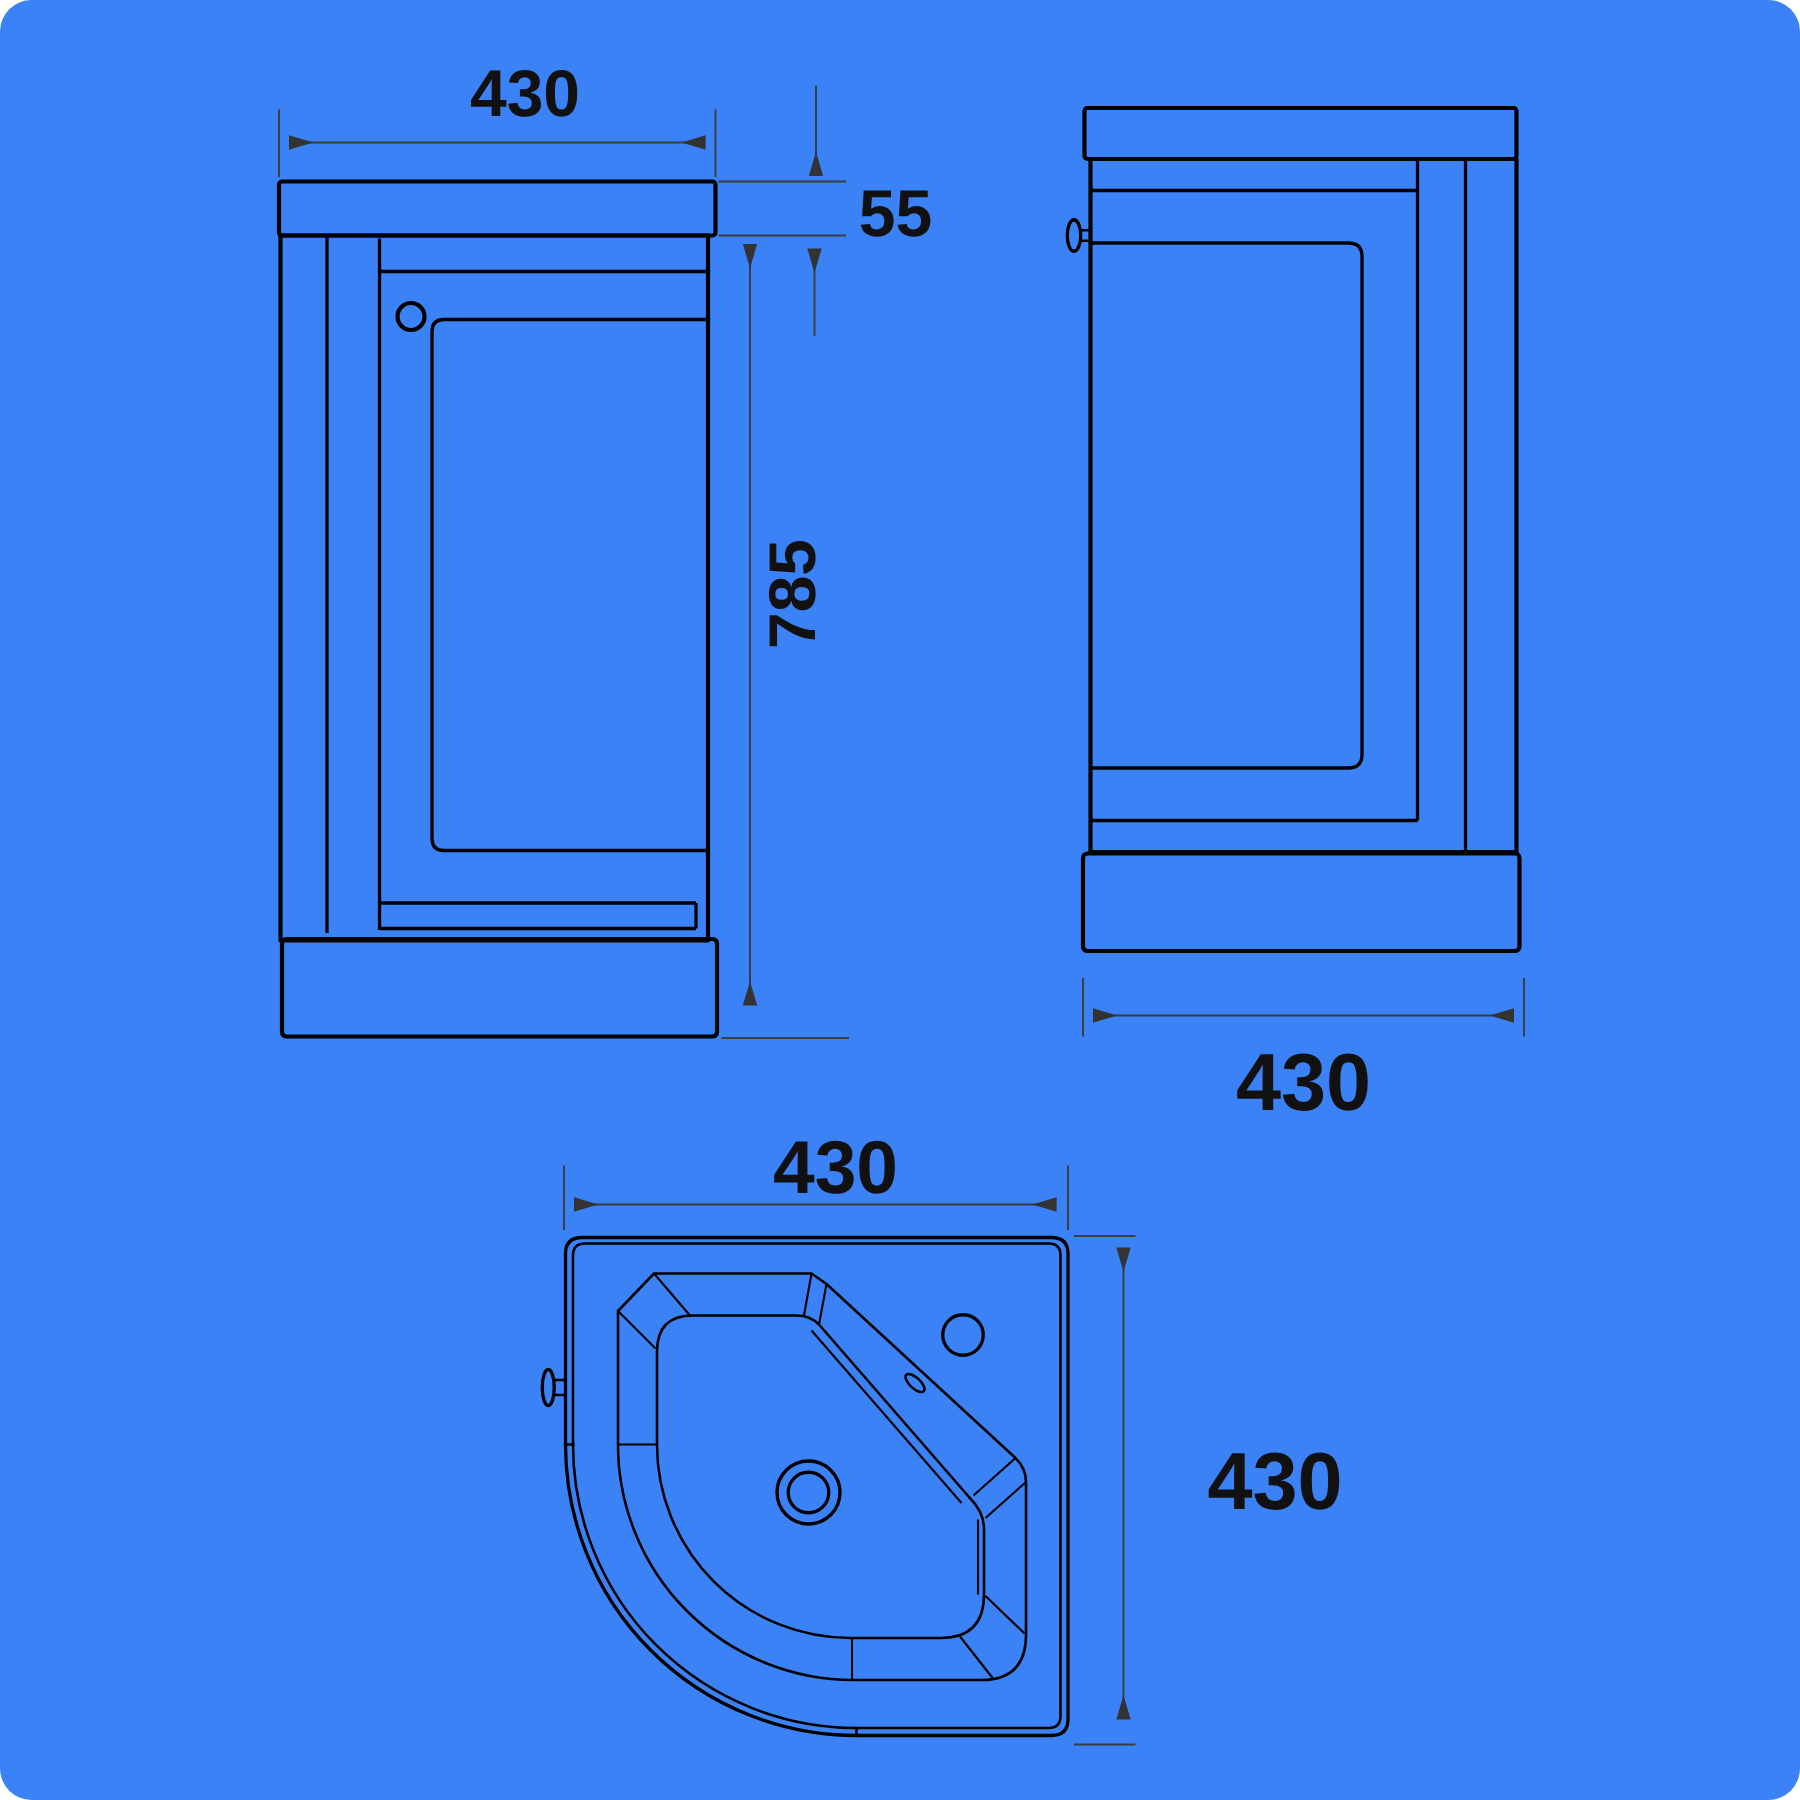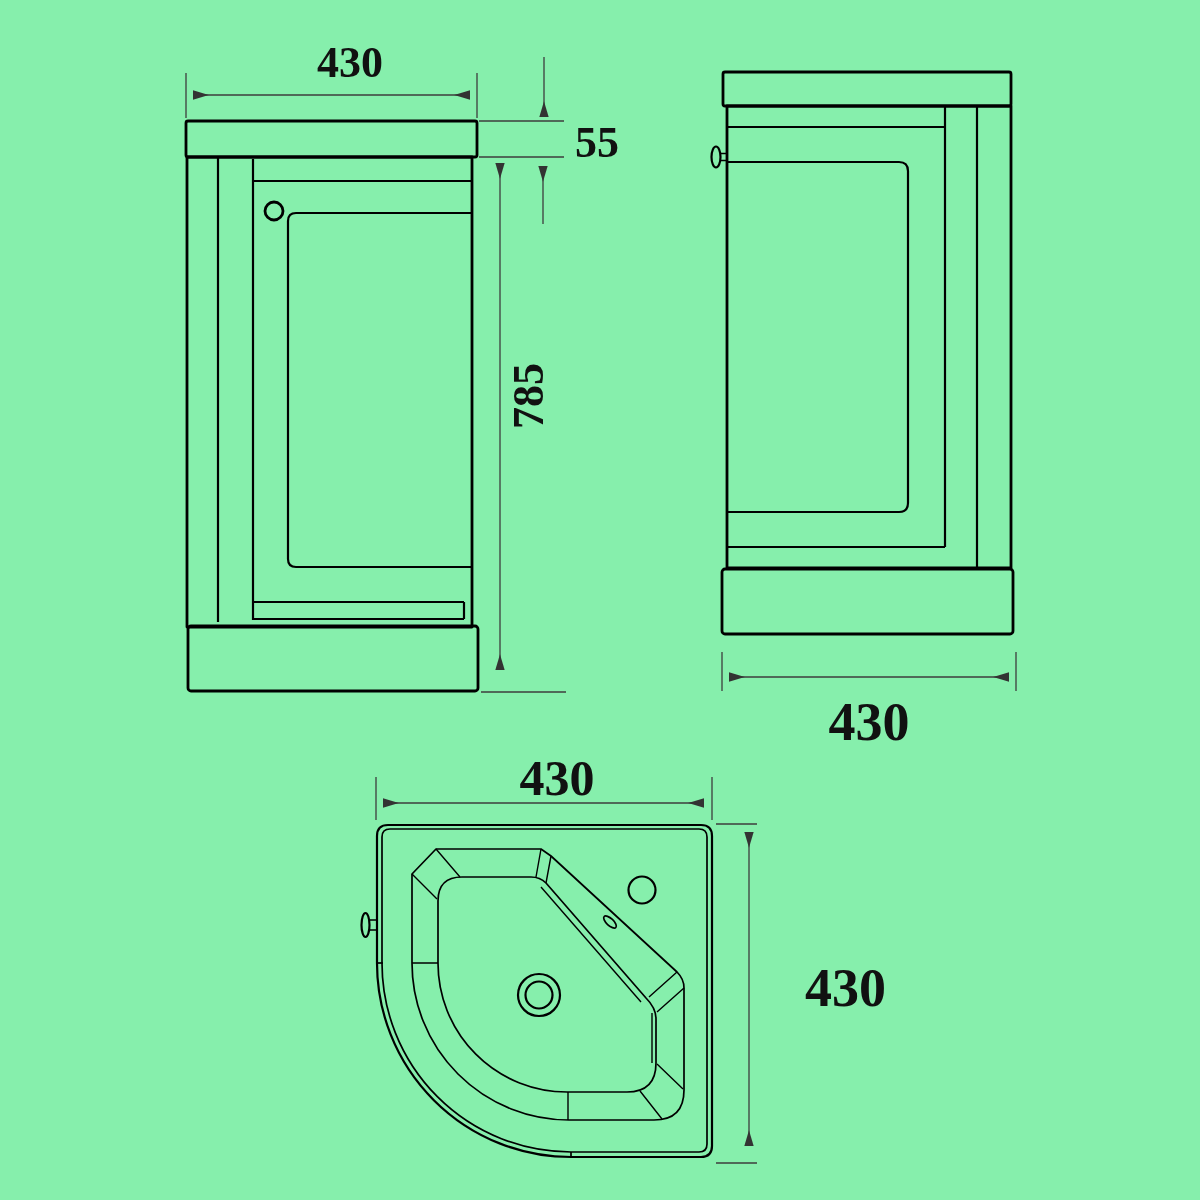--- a/index.html
+++ b/index.html
@@ -1,16 +1,16 @@
 <!DOCTYPE html>
 <html><head>
 <meta charset="utf-8">
 <style>
   html,body{margin:0;padding:0;background:#ffffff;}
-  .canvas{width:1200px;height:1200px;background:#86efac;position:relative;font-family:Liberation Serif, serif;}
+  .canvas{width:1200px;height:1200px;background:#3b82f6;position:relative;font-family:Liberation Sans, sans-serif;border-radius:21px;}
   svg{display:block;}
   .obj{stroke:#000000;fill:none;stroke-linecap:butt;stroke-linejoin:round;}
   .w3{stroke-width:2.8;}
   .w2{stroke-width:2.2;}
   .w15{stroke-width:1.7;}
   .w12{stroke-width:1.4;}
   .dim{stroke:#3d3d3d;stroke-width:1.3;fill:none;}
   .lbl{fill:#111111;font-weight:600;}
   .f-front{font-size:44px;}
   .f-plan{font-size:50px;}

